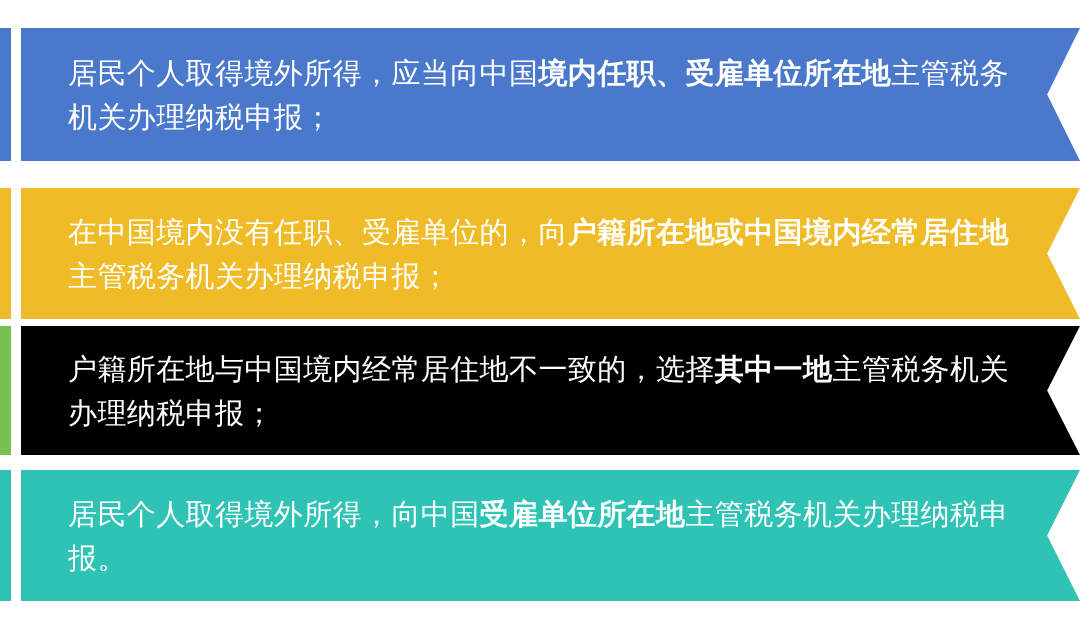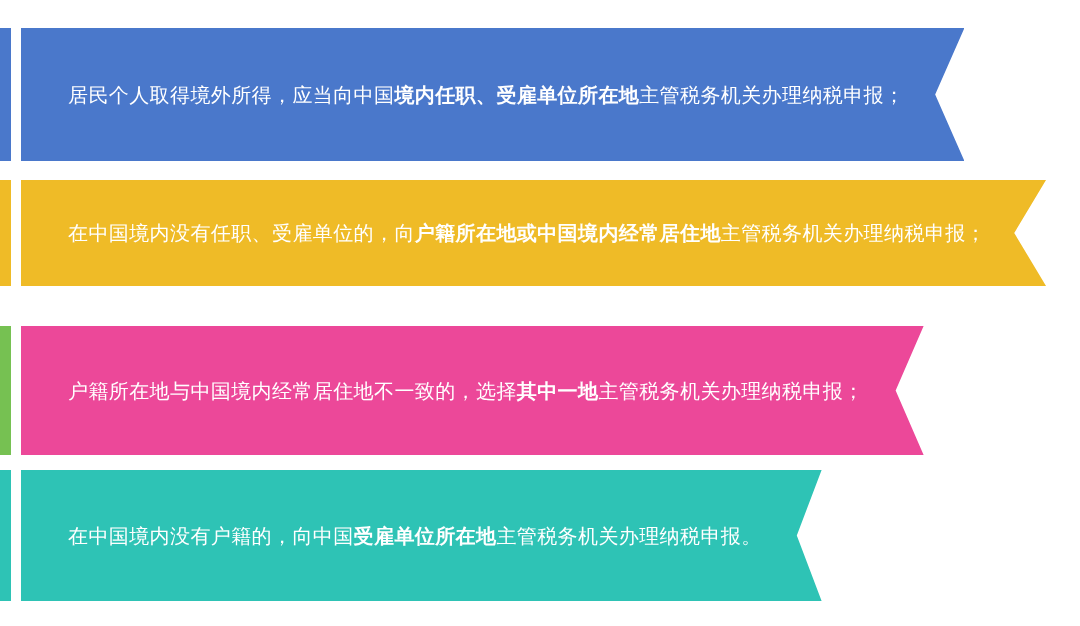--- a/index.html
+++ b/index.html
@@ -48,35 +48,35 @@
     display: flex;
     align-items: center;
     -webkit-clip-path: polygon(0 0, 100% 0, 100% 0, 96.9% 50%, 100% 100%, 100% 100%, 0 100%);
     clip-path: polygon(0 0, 100% 0, 100% 0, 96.9% 50%, 100% 100%, 100% 100%, 0 100%);
   }
 
   .ribbon-text {
     padding-left: 47px;
     padding-right: 60px;
     color: #ffffff;
-    font-size: 20px;
+    font-size: 29px;
     line-height: 44px;
     letter-spacing: 0.4px;
     font-weight: 400;
     white-space: pre-wrap;
     word-break: break-all;
   }
 
   .ribbon-text b {
     font-weight: 700;
   }
 
   
   #row-0 { top: 28px;  height: 133px; }
-  #row-1 { top: 180px; height: 106px; }
+  #row-1 { top: 188px; height: 131px; }
   #row-2 { top: 326px; height: 129px; }
   #row-3 { top: 470px; height: 131px; }
 </style>
 </head>
 <body style="background: rgb(255, 255, 255);">
 
 <div id="stage">
 
   <div class="banner-row" id="row-0">
     <div class="accent-bar" style="background: rgb(74, 120, 203);"></div>
@@ -90,26 +90,26 @@
     <div class="accent-bar" style="background: rgb(239, 187, 39);"></div>
     <div class="gap"></div>
     <div class="ribbon" style="background: rgb(239, 187, 39);">
       <div class="ribbon-text"><span>在中国境内没有任职、受雇单位的，向</span><b>户籍所在地或中国境内经常居住地</b><span>主管税务机关办理纳税申报；</span></div>
     </div>
   </div>
 
   <div class="banner-row" id="row-2">
     <div class="accent-bar" style="background: rgb(118, 193, 82);"></div>
     <div class="gap"></div>
-    <div class="ribbon" style="background: #ec4899;">
+    <div class="ribbon" style="background: #000000;">
       <div class="ribbon-text"><span>户籍所在地与中国境内经常居住地不一致的，选择</span><b>其中一地</b><span>主管税务机关办理纳税申报；</span></div>
     </div>
   </div>
 
   <div class="banner-row" id="row-3">
     <div class="accent-bar" style="background: rgb(46, 195, 181);"></div>
     <div class="gap"></div>
     <div class="ribbon" style="background: rgb(46, 195, 181);">
-      <div class="ribbon-text"><span>在中国境内没有户籍的，向中国</span><b>受雇单位所在地</b><span>主管税务机关办理纳税申报。</span></div>
+      <div class="ribbon-text"><span>居民个人取得境外所得，向中国</span><b>受雇单位所在地</b><span>主管税务机关办理纳税申报。</span></div>
     </div>
   </div>
 
 </div>
 
 </body></html>

